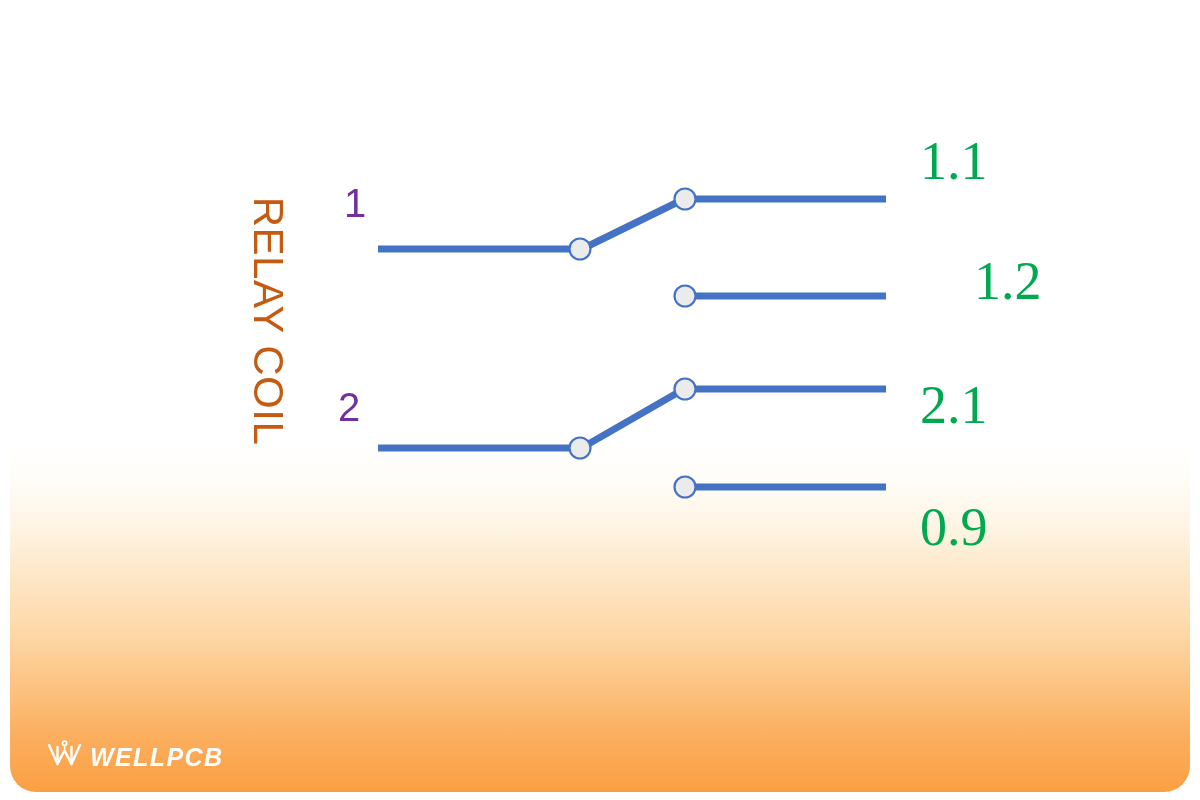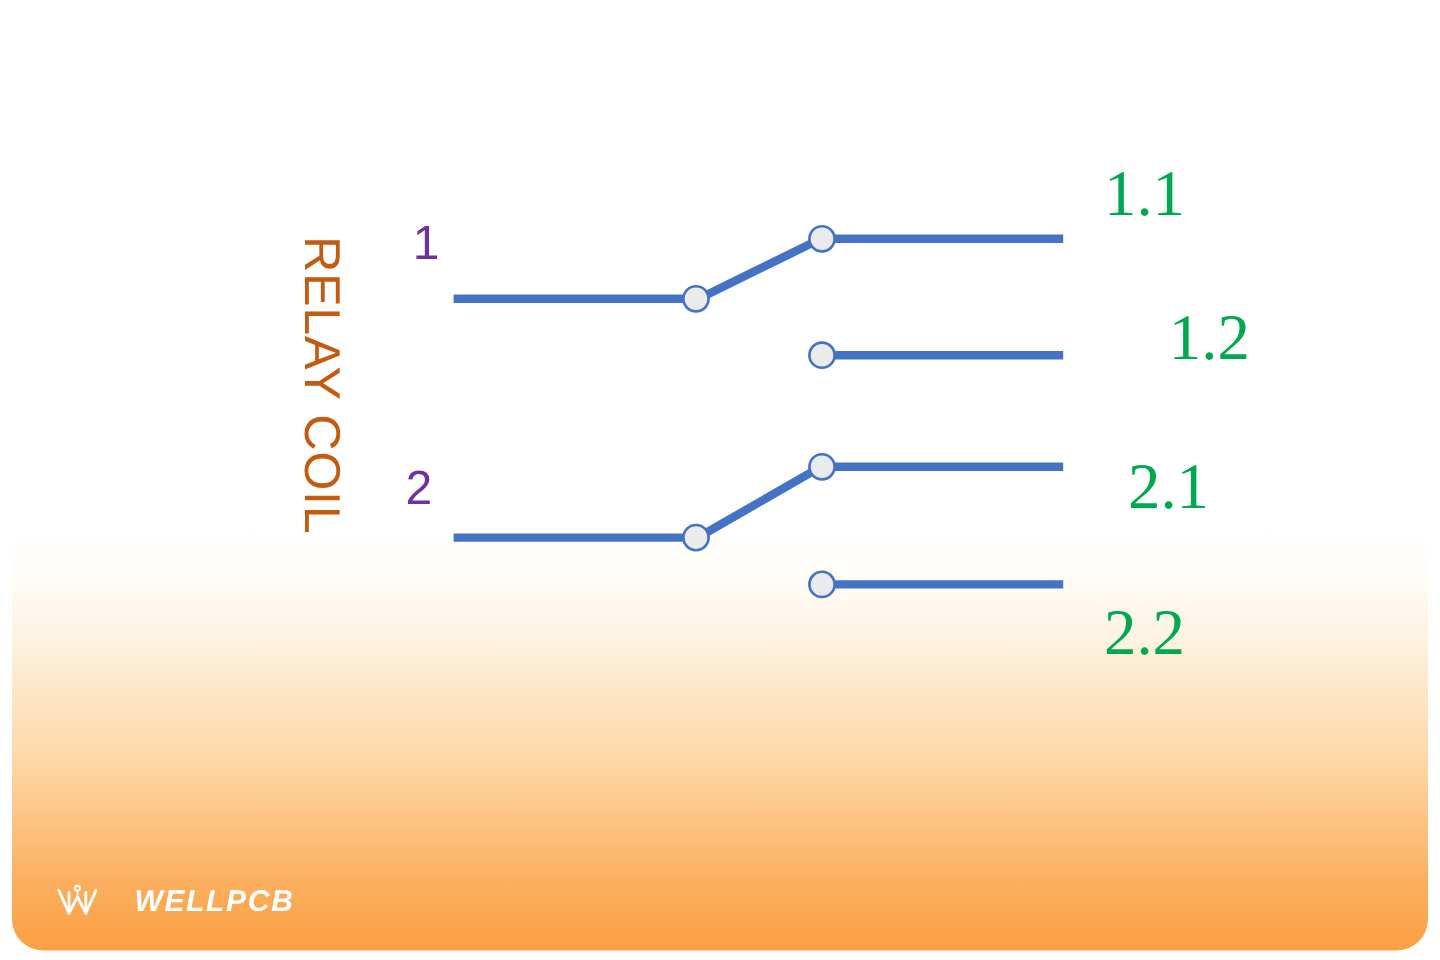--- a/index.html
+++ b/index.html
@@ -91,31 +91,31 @@
     position: absolute;
     font-size: 54px;
     font-weight: 400;
     color: #00A84F;
     font-family: Liberation Serif, serif;
     line-height: 1;
     white-space: nowrap;
   }
   #contact-num-1-1 { left: 910px; top: 126px; }
   #contact-num-1-2 { left: 964px; top: 246px; }
-  #contact-num-2-1 { left: 910px; top: 370px; margin-left: 20px; }
+  #contact-num-2-1 { left: 910px; top: 370px; }
   #contact-num-2-2 { left: 910px; top: 492px; }
 
   
   #logo {
     position: absolute;
     left: 36px;
     top: 724px;
     display: flex;
-    align-items: center;
-    gap: 24px;
+    align-items: flex-end;
+    gap: 2px;
     height: 38px;
   }
   #logo-mark { display: block; }
   #logo-text {
     font-family: "Liberation Sans", sans-serif;
     font-size: 25px;
     font-weight: 700;
     font-style: italic;
     letter-spacing: 1.4px;
     color: #ffffff;
@@ -155,21 +155,21 @@
     <div id="coil-label">
       <span class="txt">RELAY COIL</span>
     </div>
 
     <div class="coil-num" id="coil-num-1">1</div>
     <div class="coil-num" id="coil-num-2">2</div>
 
     <div class="contact-num" id="contact-num-1-1">1.1</div>
     <div class="contact-num" id="contact-num-1-2">1.2</div>
     <div class="contact-num" id="contact-num-2-1">2.1</div>
-    <div class="contact-num" id="contact-num-2-2">2.2</div>
+    <div class="contact-num" id="contact-num-2-2">0.9</div>
 
     <div id="logo">
       <svg id="logo-mark" width="42" height="32" viewBox="0 0 42 32">
         <path d="M3 7 L11.5 26 L18.5 12.5 L25.5 26 L34 7" fill="none" stroke="#ffffff" stroke-width="2.4" stroke-linecap="round" stroke-linejoin="round"></path>
         <path d="M11.5 26 L11.5 9" fill="none" stroke="#ffffff" stroke-width="2.4" stroke-linecap="round"></path>
         <path d="M25.5 26 L25.5 9" fill="none" stroke="#ffffff" stroke-width="2.4" stroke-linecap="round"></path>
         <circle cx="18.6" cy="5.2" r="2.1" fill="none" stroke="#ffffff" stroke-width="1.6"></circle>
         <path d="M18.6 7.3 L18.6 11" fill="none" stroke="#ffffff" stroke-width="1.5" stroke-linecap="round"></path>
       </svg>
       <span id="logo-text">WELLPCB</span>

